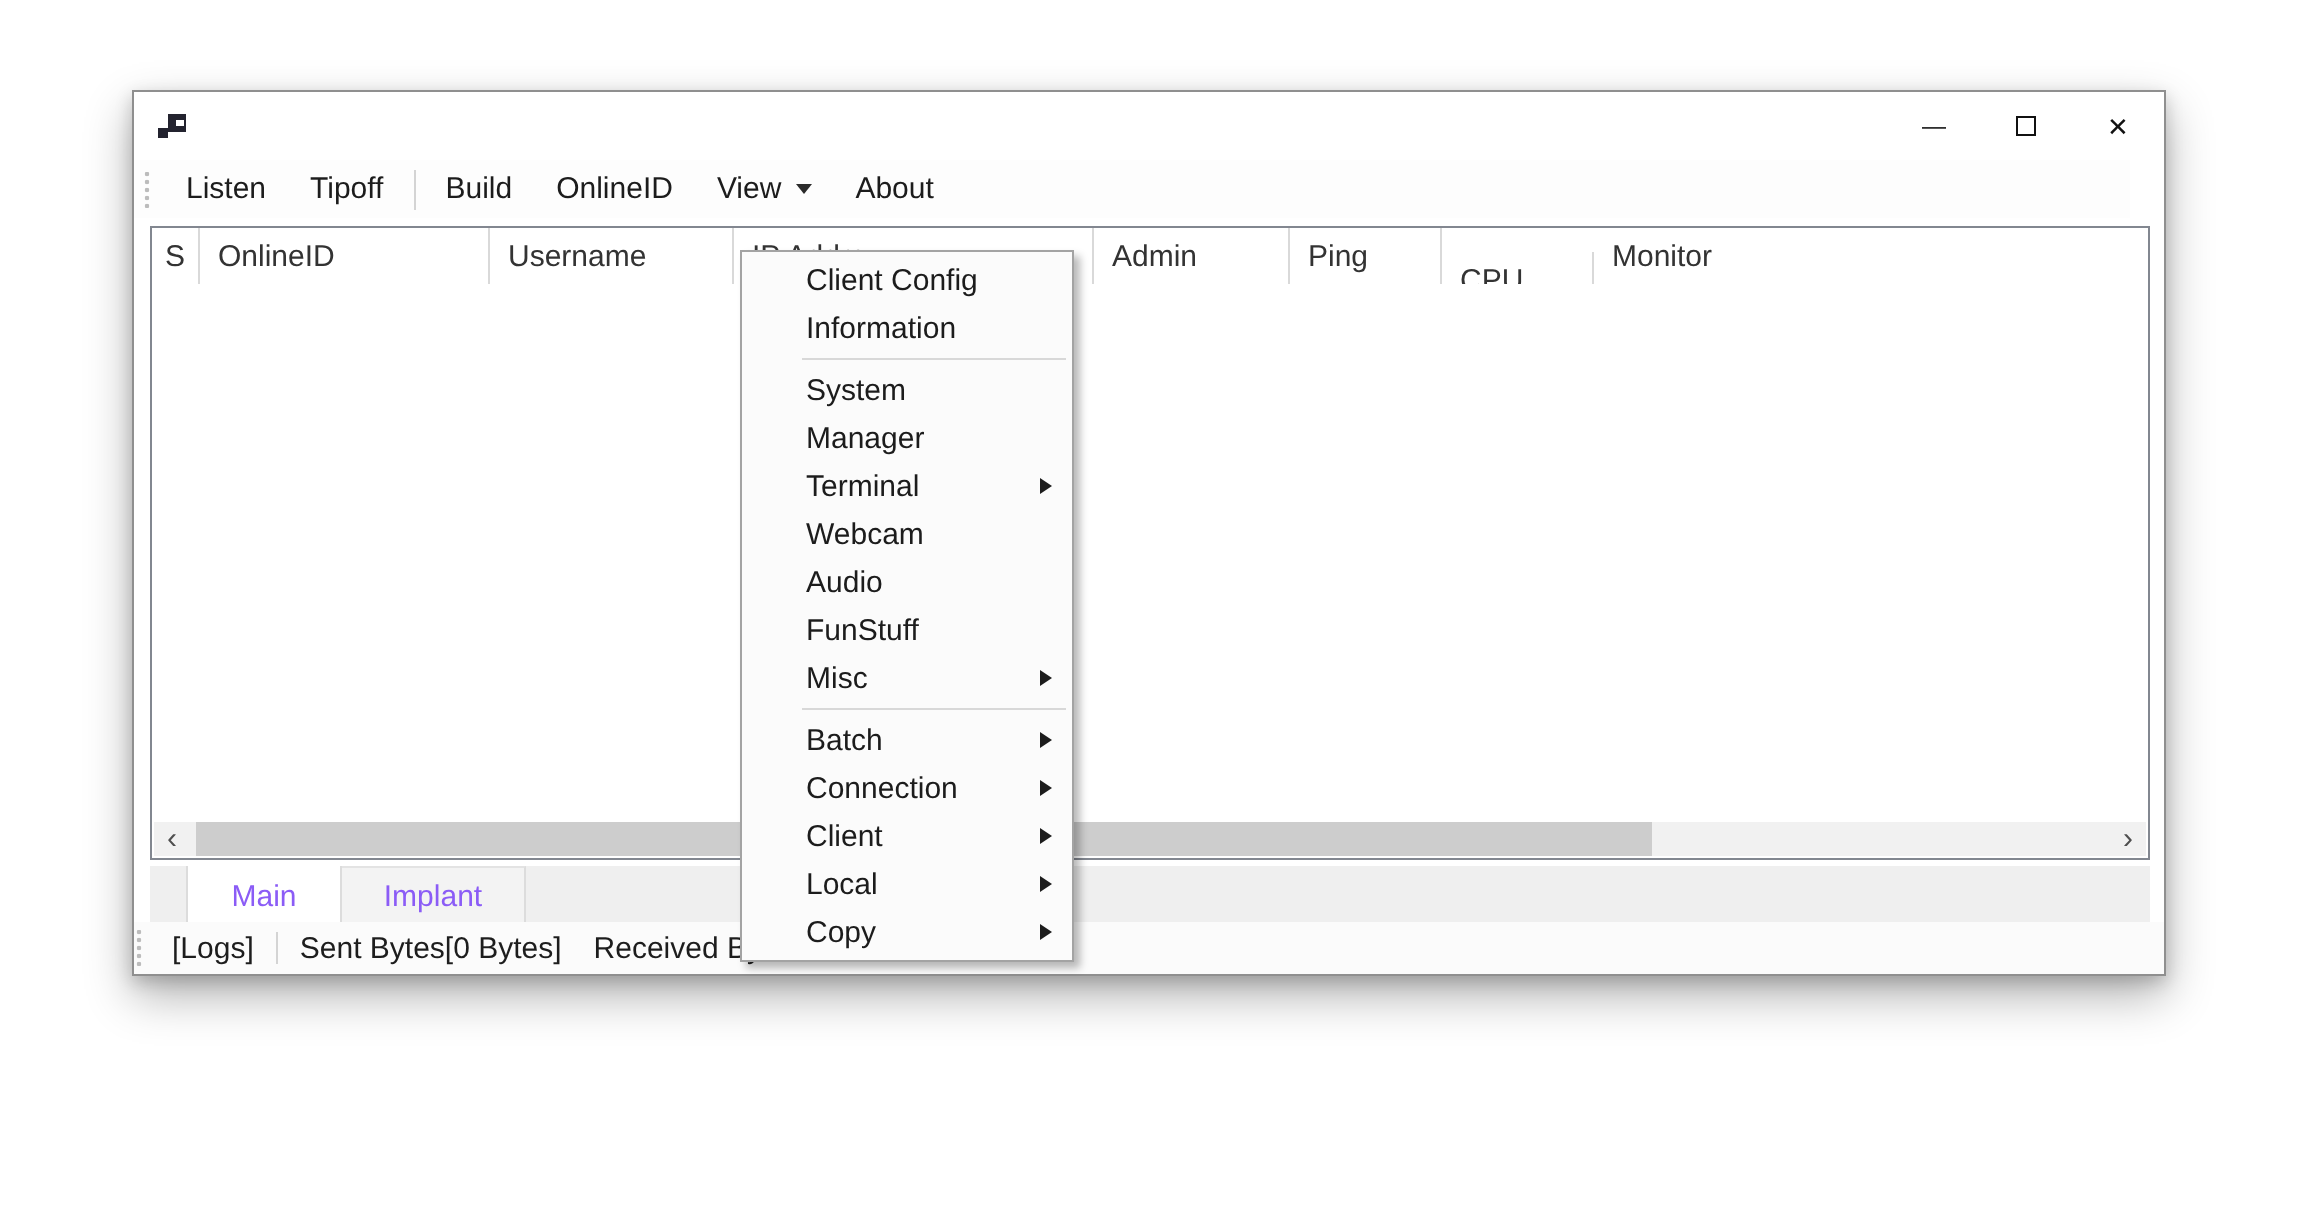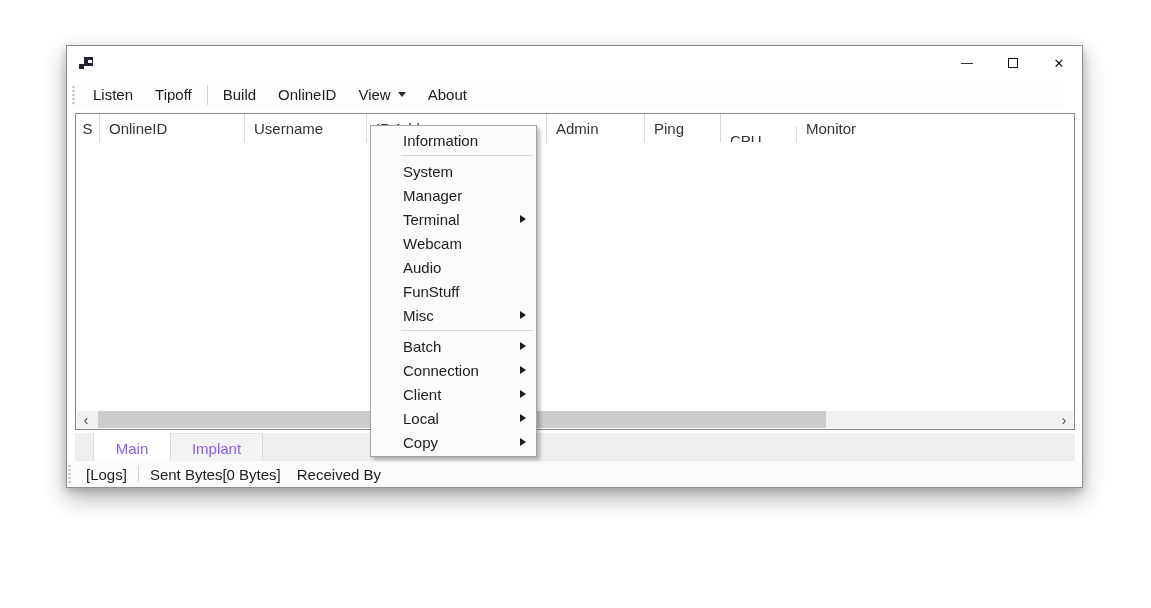--- a/index.html
+++ b/index.html
@@ -141,20 +141,21 @@
     <div class="statusbar">
       <div class="grip"></div>
       <div class="status-item">[Logs]</div>
       <div class="status-sep"></div>
       <div class="status-item">Sent Bytes[0 Bytes]</div>
       <div class="status-item">Received By</div>
     </div>
   </div>
 
   <div class="context-menu">
+    <div class="cm-item">Client Config</div>
     <div class="cm-item">Information</div>
     <div class="cm-sep"></div>
     <div class="cm-item">System</div>
     <div class="cm-item">Manager</div>
     <div class="cm-item">
         <span>Terminal</span>
         <span class="cm-arrow"></span>
       </div>
     <div class="cm-item">Webcam</div>
     <div class="cm-item">Audio</div>

